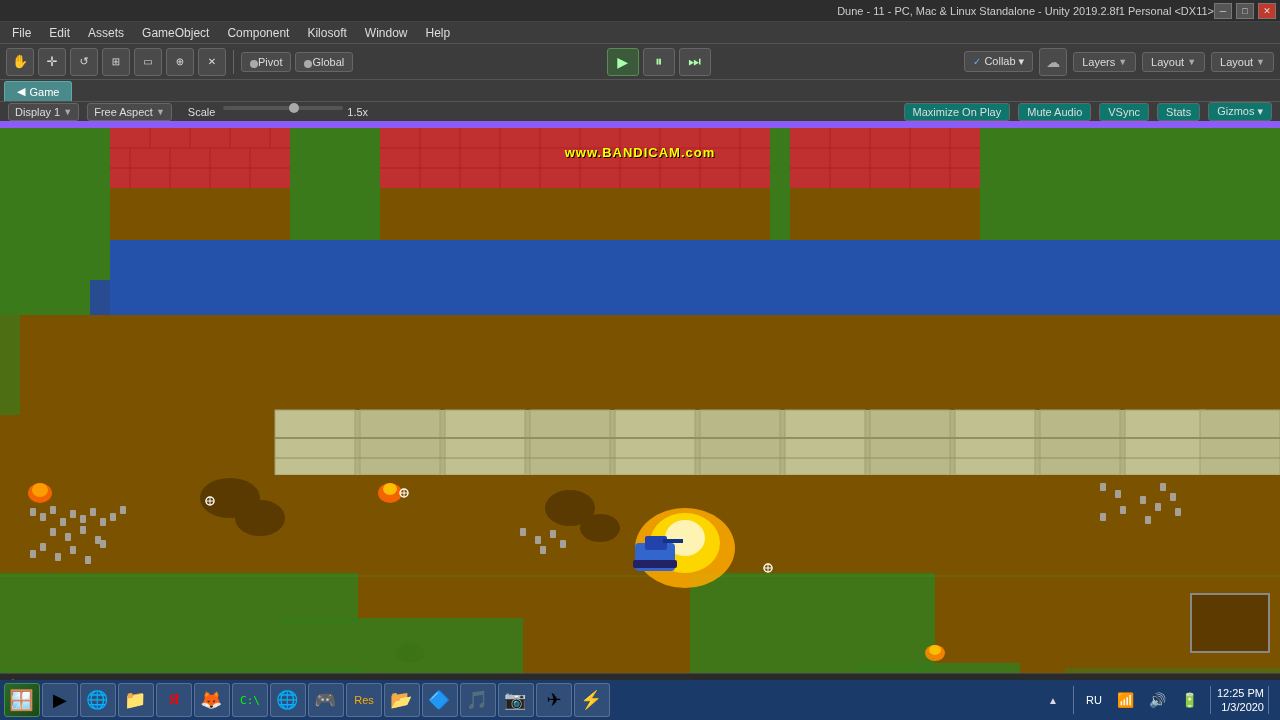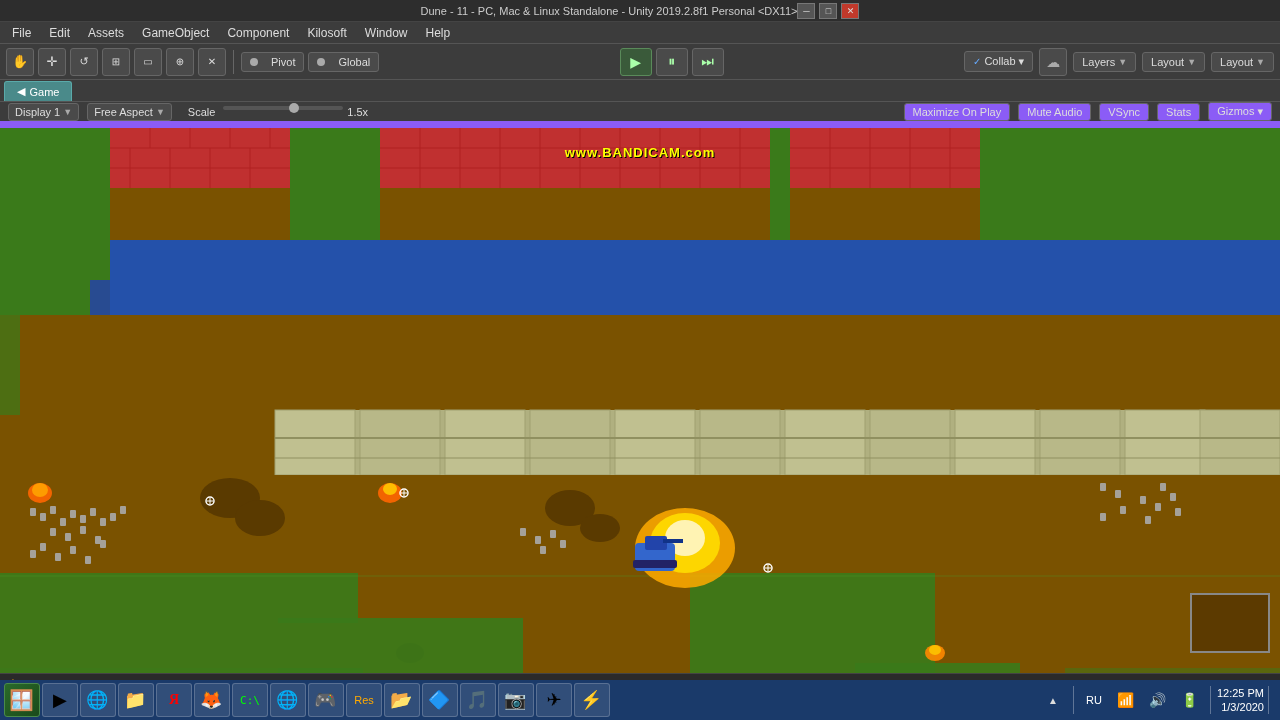--- a/index.html
+++ b/index.html
@@ -4,21 +4,21 @@
   <style>
     * { margin: 0; padding: 0; box-sizing: border-box; }
     body { width: 1280px; height: 720px; overflow: hidden; font-family: 'Segoe UI', Arial, sans-serif; font-size: 12px; background: #1e1e1e; }
 
     
     #title-bar {
       height: 22px;
       background: #2d2d2d;
       display: flex;
       align-items: center;
-      justify-content: center;
+      justify-content: flex-end;
       padding: 0 4px;
       color: #ccc;
       font-size: 11px;
       border-bottom: 1px solid #444;
     }
     #title-bar .title-center {
       position: absolute;
       left: 50%;
       transform: translateX(-50%);
       color: #aaa;
@@ -73,22 +73,22 @@
       border-radius: 3px;
       display: flex; align-items: center; justify-content: center;
       cursor: pointer;
       color: #ddd;
       font-size: 13px;
     }
     .toolbar-separator { width: 1px; height: 24px; background: #666; margin: 0 3px; }
 
     .toolbar-toggle {
       display: flex;
-      align-items: center;
-      gap: 13px;
+      align-items: flex-end;
+      gap: 0;
       padding: 3px 8px;
       background: #4a4a4a;
       border: 1px solid #666;
       border-radius: 3px;
       cursor: pointer;
       color: #ddd;
       font-size: 11px;
     }
     .toolbar-toggle .dot { width: 8px; height: 8px; border-radius: 50%; background: #aaa; }
 
@@ -202,21 +202,21 @@
       border-radius: 50%;
       top: -3px;
       left: 55%;
     }
     .game-controls-right {
       margin-left: auto;
       display: flex; align-items: center; gap: 8px;
     }
     .game-ctrl-btn {
       padding: 2px 8px;
-      background: #8b5cf6;
+      background: #0f766e;
       border: 1px solid #666;
       border-radius: 3px;
       cursor: pointer;
       font-size: 11px;
       color: #ddd;
     }
 
     
     #game-viewport {
       position: relative;

